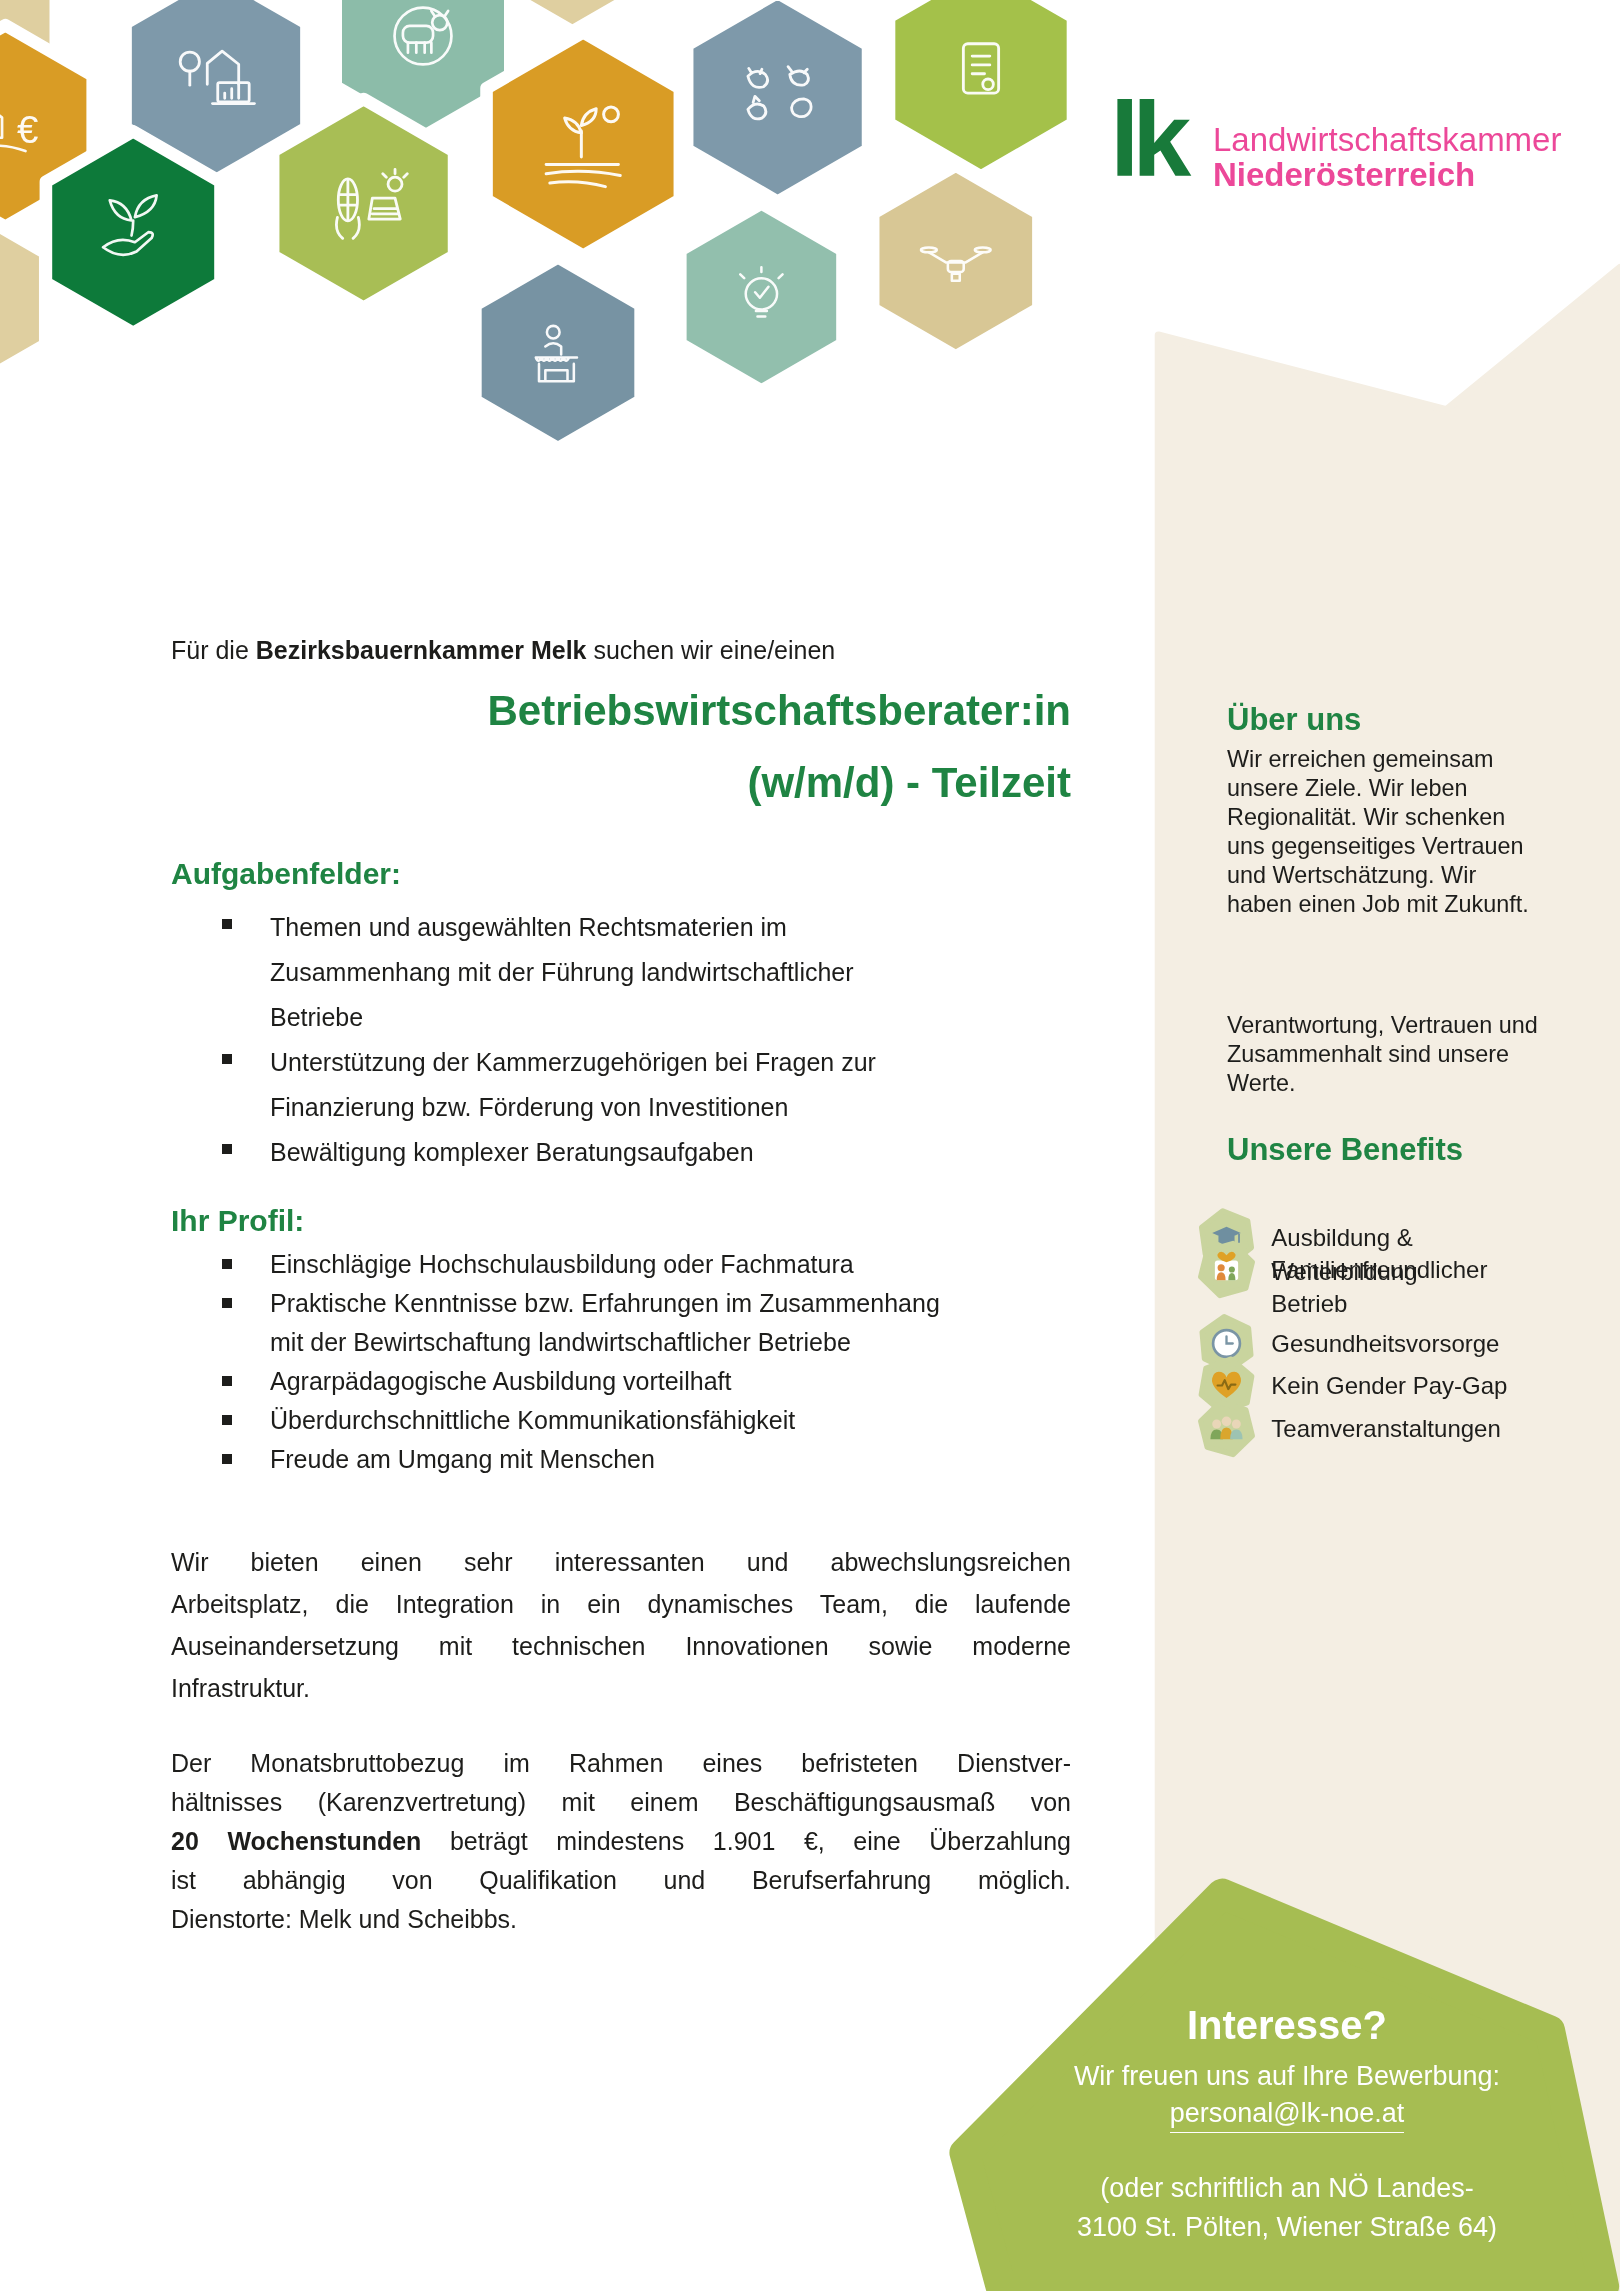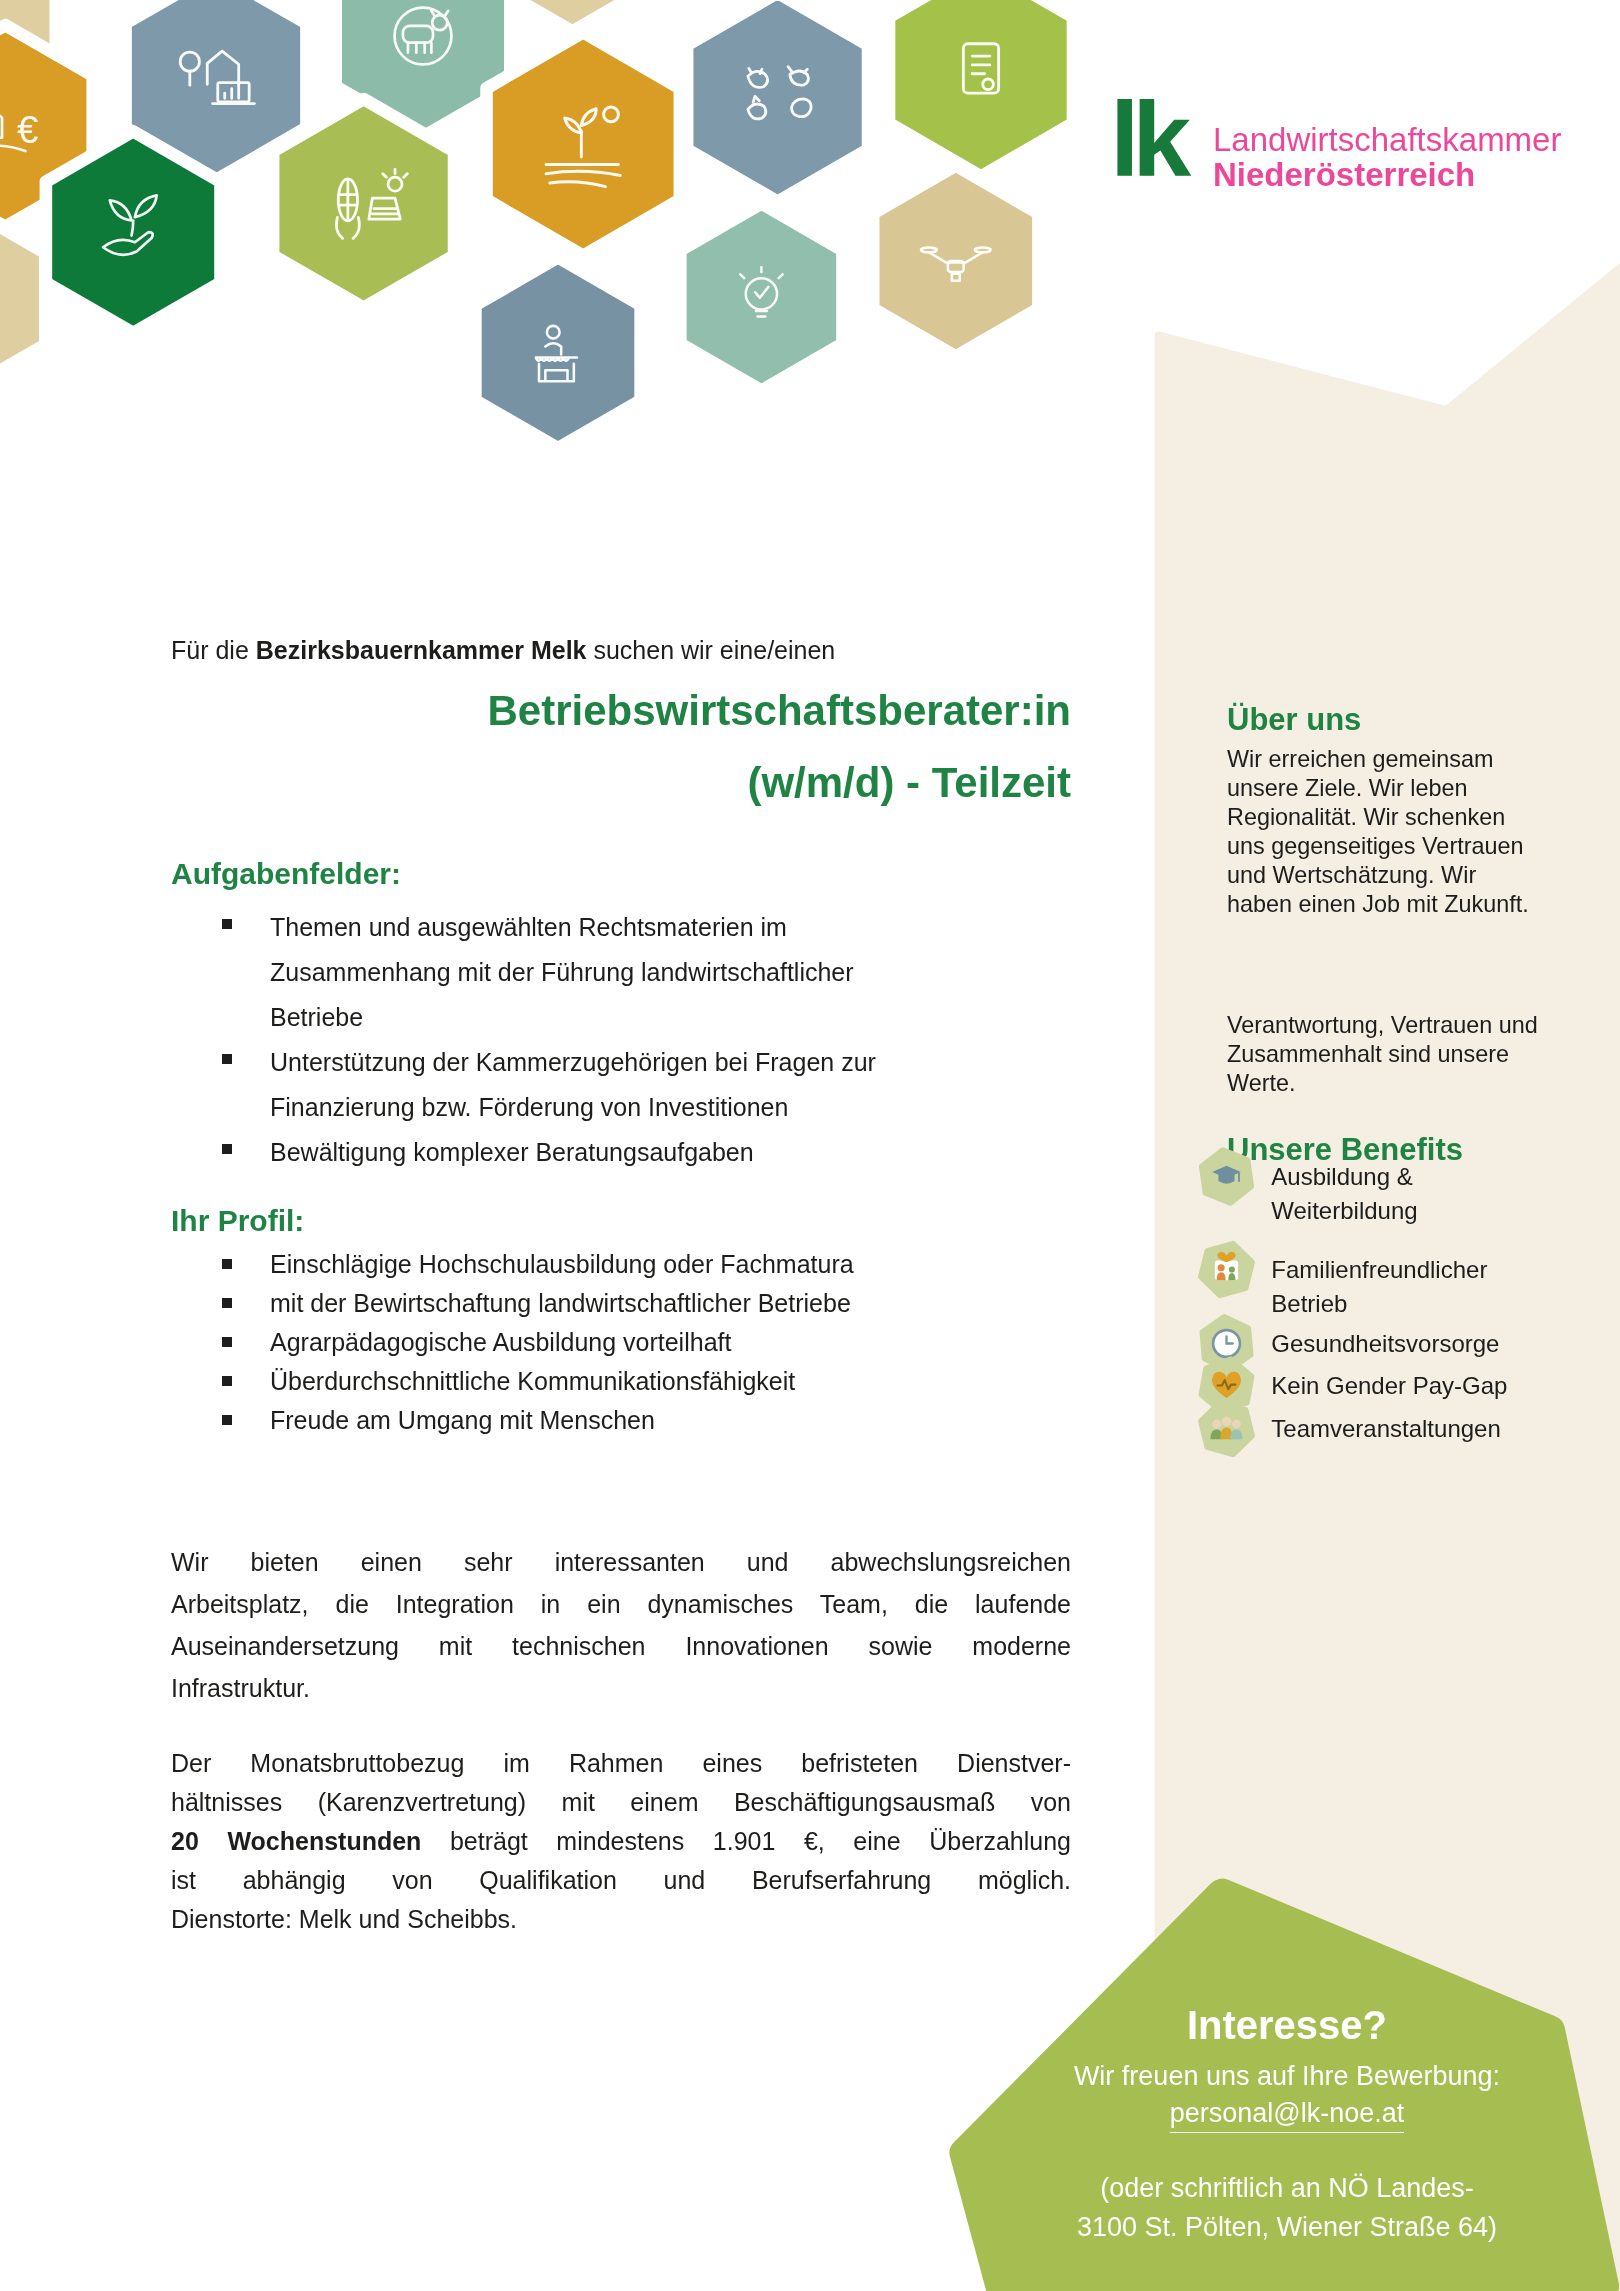--- a/index.html
+++ b/index.html
@@ -220,20 +220,21 @@
   <div class="abs" id="profile-list">
       <div class="bullet-item">
         <span class="marker"></span>
         <div class="blines">
           <div>Einschlägige Hochschulausbildung oder Fachmatura</div>
         </div>
       </div>
       <div class="bullet-item">
         <span class="marker"></span>
         <div class="blines">
+          <div>Praktische Kenntnisse bzw. Erfahrungen im Zusammenhang</div>
           <div>mit der Bewirtschaftung landwirtschaftlicher Betriebe</div>
         </div>
       </div>
       <div class="bullet-item">
         <span class="marker"></span>
         <div class="blines">
           <div>Agrarpädagogische Ausbildung vorteilhaft</div>
         </div>
       </div>
       <div class="bullet-item">
@@ -263,21 +264,21 @@
       <div class="j"><span>ist abhängig von Qualifikation und Berufserfahrung möglich.</span></div>
       <div class="last"><span>Dienstorte: Melk und Scheibbs.</span></div>
     </div>
 
   <div class="abs sec-head" id="about-head">Über uns</div>
   <div class="abs" id="about-p1">Wir erreichen gemeinsam unsere Ziele. Wir leben Regionalität. Wir schenken uns gegenseitiges Vertrauen und Wertschätzung. Wir haben einen Job mit Zukunft.</div>
   <div class="abs" id="about-p2">Verantwortung, Vertrauen und Zusammenhalt sind unsere Werte.</div>
 
   <div class="abs sec-head" id="benefits-head">Unsere Benefits</div>
   <div id="benefits-rows">
-      <div class="abs benefit-row" style="top: 1160px;">
+      <div class="abs benefit-row" style="top: 1221px;">
         <svg width="59" height="59" viewBox="-33 -33 66 66" class="badge">
           <g transform="rotate(-8)">
             <path d="M0,-30 L26.0,-15 L26.0,15.0 L0,30 L-26,15.0 L-26,-15 Z" fill="#c9d49e" stroke="#c9d49e" stroke-width="6" stroke-linejoin="round"></path>
           </g>
           <g>
             <polygon points="0,-12 16,-5 0,2 -16,-5" fill="#6f8fa0"></polygon>
             <path d="M-9,-2 v7 q9,6 18,0 v-7" fill="#6f8fa0"></path>
             <path d="M14,-4 v10" stroke="#6f8fa0" stroke-width="2" fill="none"></path>
           </g>
         </svg>

